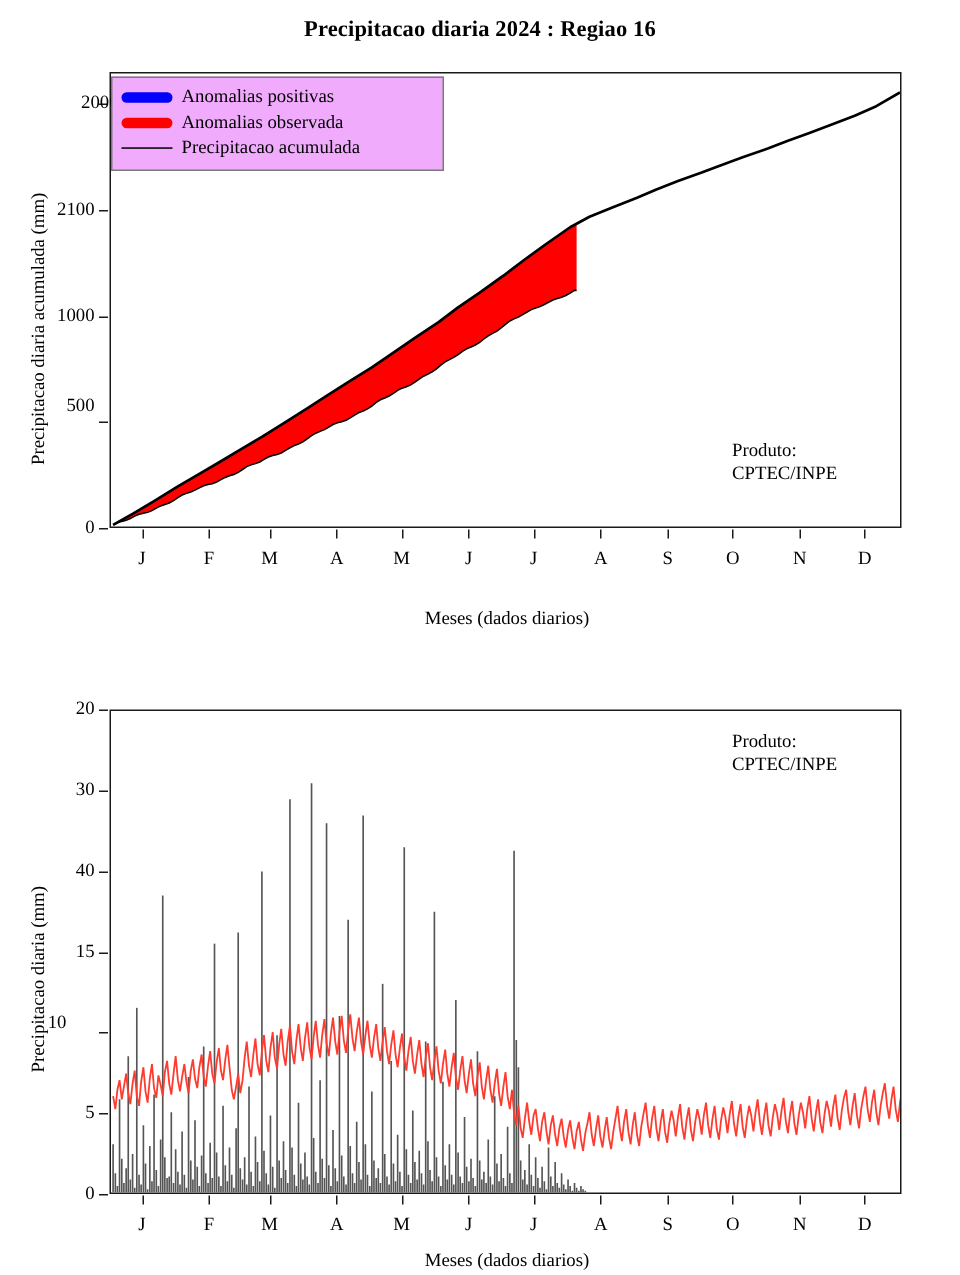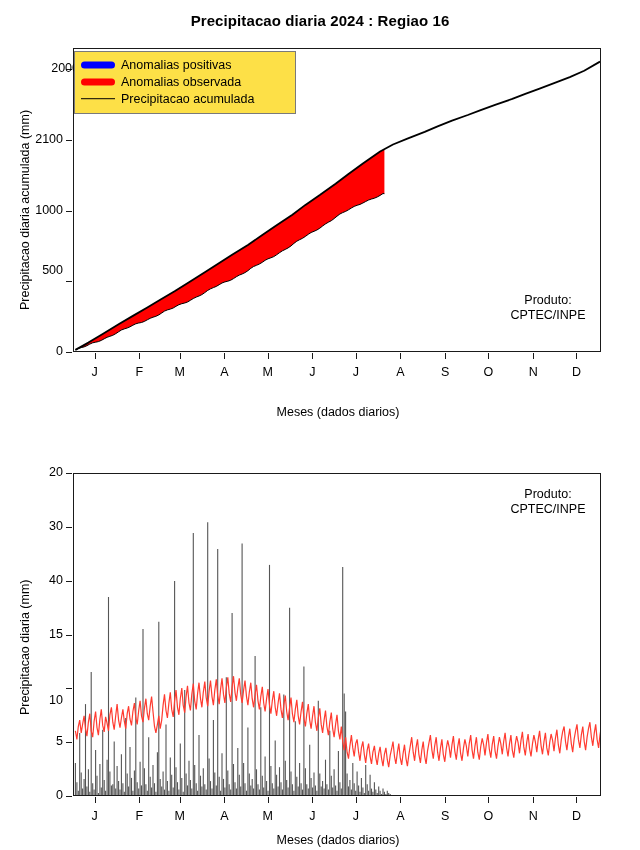--- a/index.html
+++ b/index.html
@@ -1,40 +1,40 @@
 <!DOCTYPE html>
 <html><head>
 <meta charset="utf-8">
 <style>
   html,body{margin:0;padding:0;background:#ffffff;}
   body{width:640px;height:850px;overflow:hidden;
        font-family:"Liberation Sans",sans-serif;color:#000;}
-  .page{position:relative;width:528px;height:850px;}
+  .page{position:relative;width:528px;height:850px;font-family:Liberation Serif, serif;}
 
   .chart-title{position:absolute;left:0;top:12px;width:640px;text-align:center;
     font-size:15px;font-weight:bold;letter-spacing:.1px;}
 
   
   .panel{position:absolute;}
   .plotbox{position:absolute;border:1px solid #1a1a1a;background:#fff;box-sizing:border-box;}
 
   .ylabel{position:absolute;transform-origin:0 0;transform:rotate(-90deg);
     font-size:12.5px;white-space:nowrap;}
   .xlabel{position:absolute;font-size:12.5px;text-align:center;white-space:nowrap;}
 
   .ytick-lab{position:absolute;font-size:12.5px;text-align:right;white-space:nowrap;}
   .xtick-lab{position:absolute;font-size:12.5px;text-align:center;white-space:nowrap;}
   .tick{position:absolute;background:#1a1a1a;}
   .tick-y{width:6px;height:1px;}
   .tick-x{width:1px;height:6px;}
 
-  .produto{position:absolute;font-size:12.5px;text-align:center;line-height:15px;white-space:nowrap;}
+  .produto{position:absolute;font-size:12.5px;text-align:left;line-height:15px;white-space:nowrap;}
 
   
-  .legend{position:absolute;border:1px solid #7a7a7a;background:#fde047;box-sizing:border-box;}
+  .legend{position:absolute;border:1px solid #7a7a7a;background:#f0abfc;box-sizing:border-box;}
   .legend-row{position:relative;height:17px;display:flex;align-items:center;}
   .legend-key{position:relative;width:46px;height:17px;flex:0 0 46px;}
   .legend-key i{position:absolute;left:6px;top:50%;transform:translateY(-50%);display:block;}
   .k-thick{width:34px;height:7px;border-radius:4px;}
   .k-thin{width:34px;height:1.6px;}
   .legend-text{font-size:12.5px;white-space:nowrap;}
 
   svg{display:block;}
 </style>
 </head>
@@ -357,21 +357,21 @@
     <div class="ylabel" style="left:18px;top:290px;">Precipitacao diaria (mm)</div>
 
     <div class="xlabel" style="left:173px;top:408px;width:330px;">Meses (dados diarios)</div>
 
     <div id="bot-yticks">
         <div class="tick tick-y" style="left: 66px; top: 371px;"></div>
         <div class="ytick-lab" style="left: 13px; top: 363px; width: 50px;">0</div>
         <div class="tick tick-y" style="left: 66px; top: 317px;"></div>
         <div class="ytick-lab" style="left: 13px; top: 309.167px; width: 50px;">5</div>
         <div class="tick tick-y" style="left: 66px; top: 263px;"></div>
-        <div class="ytick-lab" style="left: 13px; top: 268px; width: 50px;">10</div>
+        <div class="ytick-lab" style="left: 13px; top: 249px; width: 50px; text-align: center;">10</div>
         <div class="tick tick-y" style="left: 66px; top: 210px;"></div>
         <div class="ytick-lab" style="left: 13px; top: 201.5px; width: 50px;">15</div>
         <div class="tick tick-y" style="left: 66px; top: 156px;"></div>
         <div class="ytick-lab" style="left: 13px; top: 147.667px; width: 50px;">40</div>
         <div class="tick tick-y" style="left: 66px; top: 102px;"></div>
         <div class="ytick-lab" style="left: 13px; top: 93.8333px; width: 50px;">30</div>
         <div class="tick tick-y" style="left: 66px; top: 48px;"></div>
         <div class="ytick-lab" style="left: 13px; top: 40px; width: 50px;">20</div>
       </div>
     <div id="bot-xticks">

